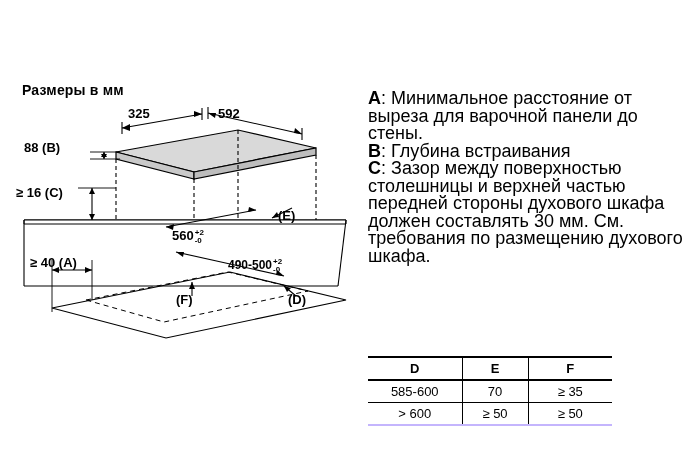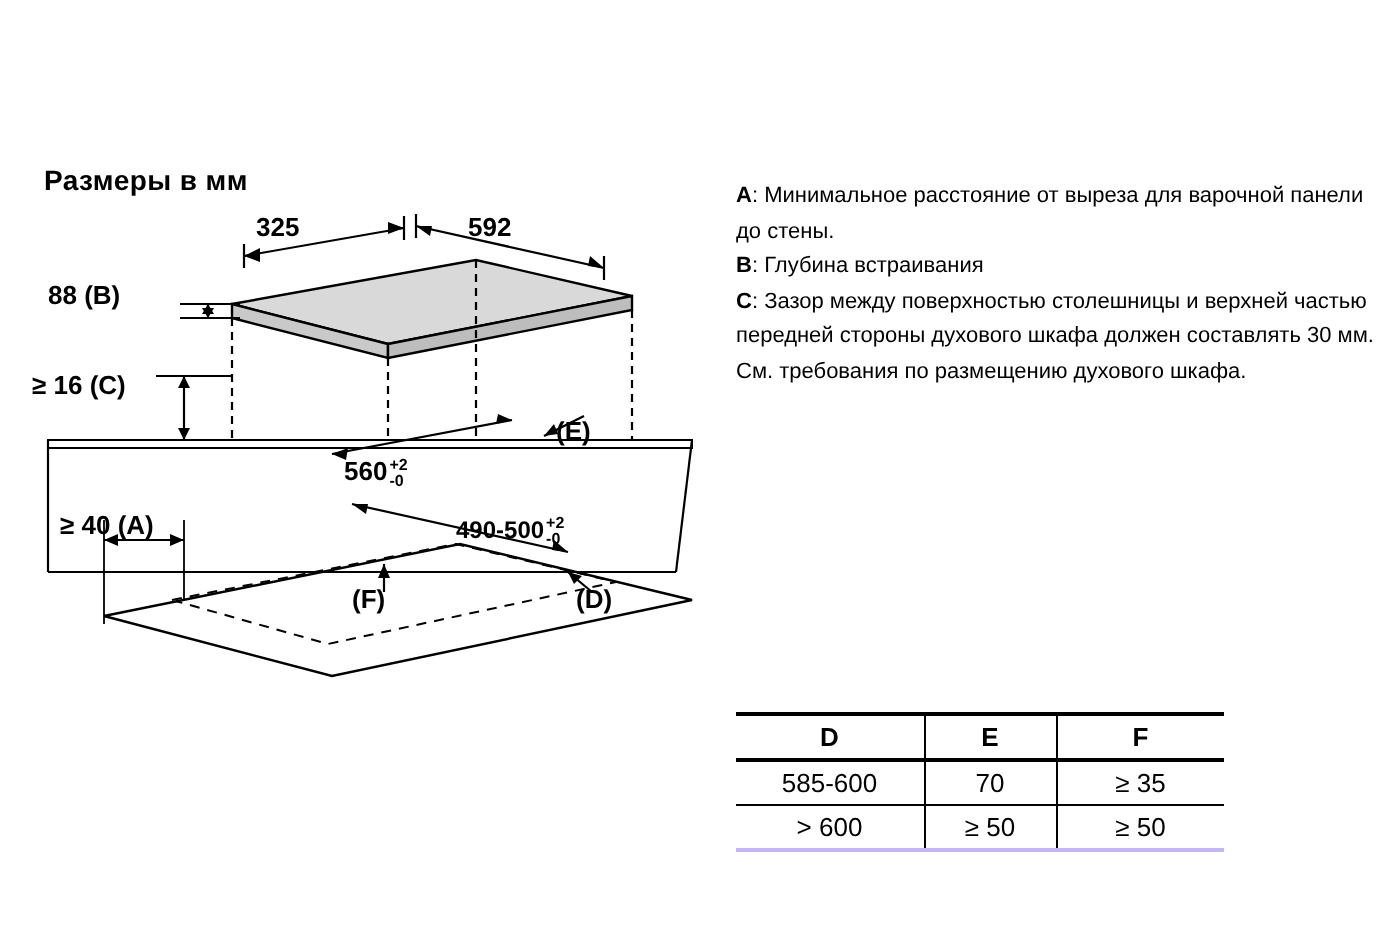--- a/index.html
+++ b/index.html
@@ -55,21 +55,21 @@
     text-align: left;
     margin-left: 1px;
   }
   .sup span { display: block; }
 
   
   #legend {
     left: 368px;
     top: 90px;
     width: 320px;
-    font-size: 11px;
+    font-size: 18px;
     line-height: 17.5px;
   }
   #legend .row {
     display: block;
     margin-bottom: 0px;
   }
   #legend b { font-weight: bold; }
   .legend-body { display: block; }
 
   #note {
@@ -187,21 +187,21 @@
         <polygon points="176,182 173,189 179,189" fill="#000" stroke="none"></polygon>
 
         <line x1="280" y1="196" x2="268" y2="186"></line>
         <polygon points="268,186 275,188 271,192" fill="#000" stroke="none"></polygon>
 
       </g>
     </svg>
 
     
     <div class="abs dim-label" style="left:112px; top:6px;">325</div>
-    <div class="abs dim-label" style="left:218px; top:6px;">592</div>
+    <div class="abs dim-label" style="left:202px; top:6px;">592</div>
 
     <div class="abs dim-label" style="left:8px; top:40px;">88 (B)</div>
 
     <div class="abs dim-label" style="left:0px; top:85px;">≥ 16 (C)</div>
 
     <div class="abs dim-label" style="left:14px; top:155px;">≥ 40 (A)</div>
 
     
     <div class="abs dim-label" style="left:156px; top:128px;">
       <span>560</span><span class="sup"><span>+2</span><span>-0</span></span>

